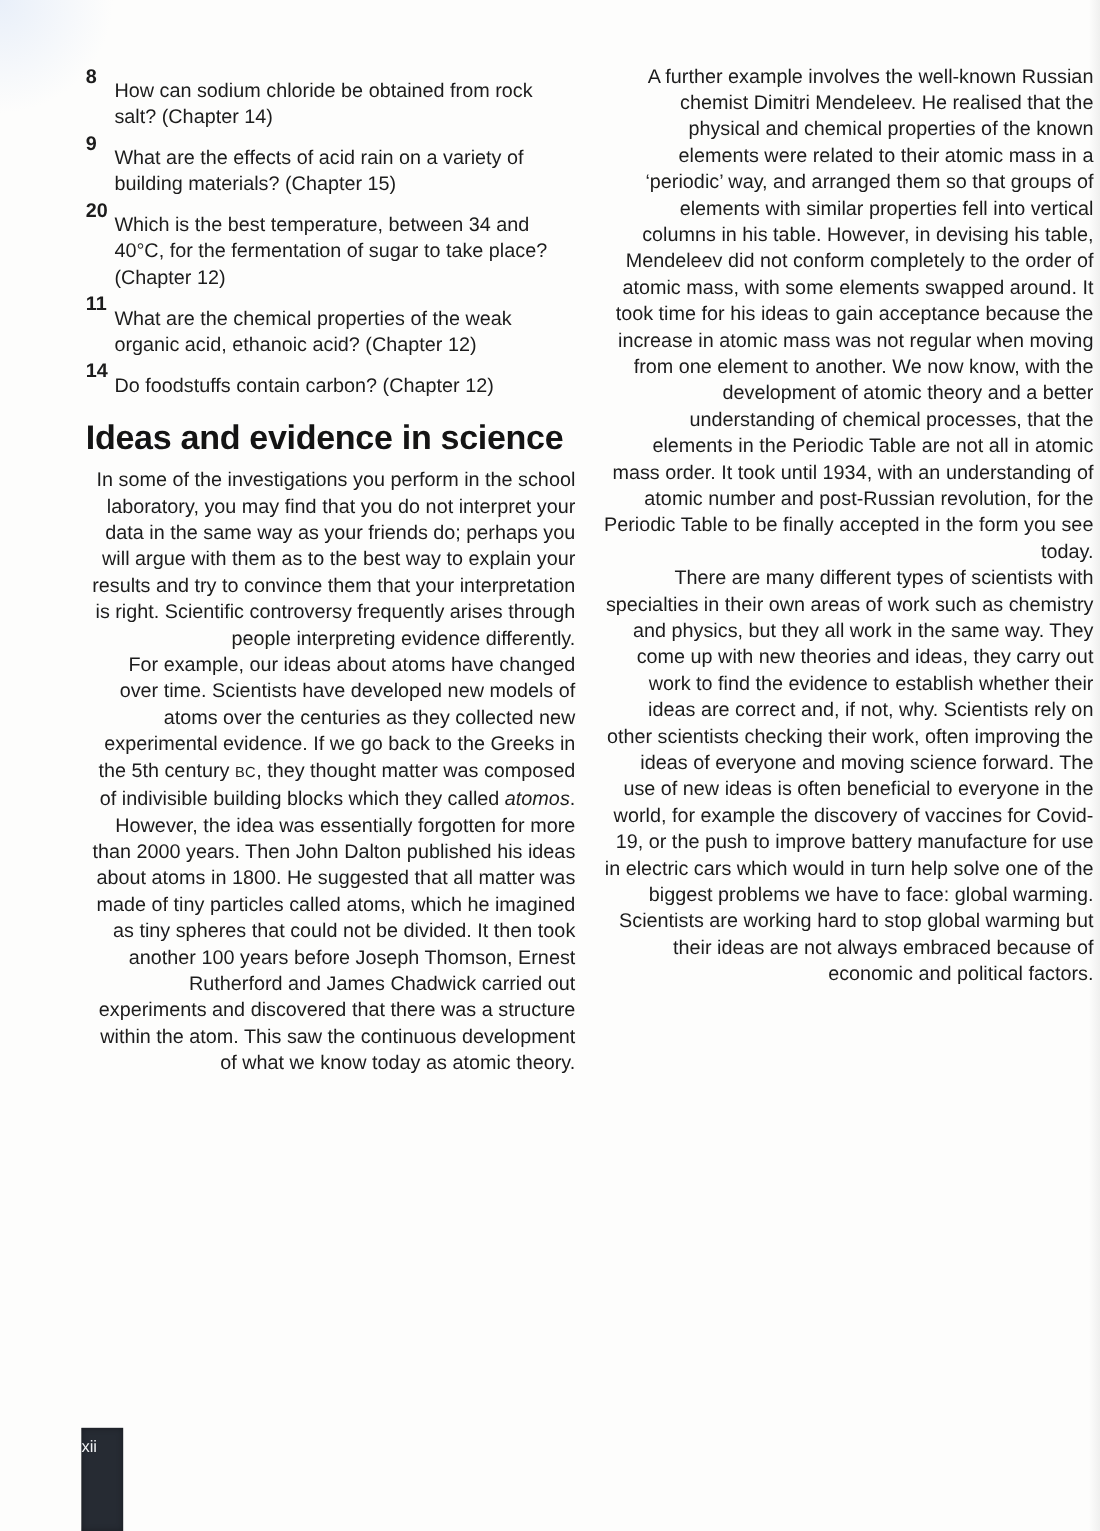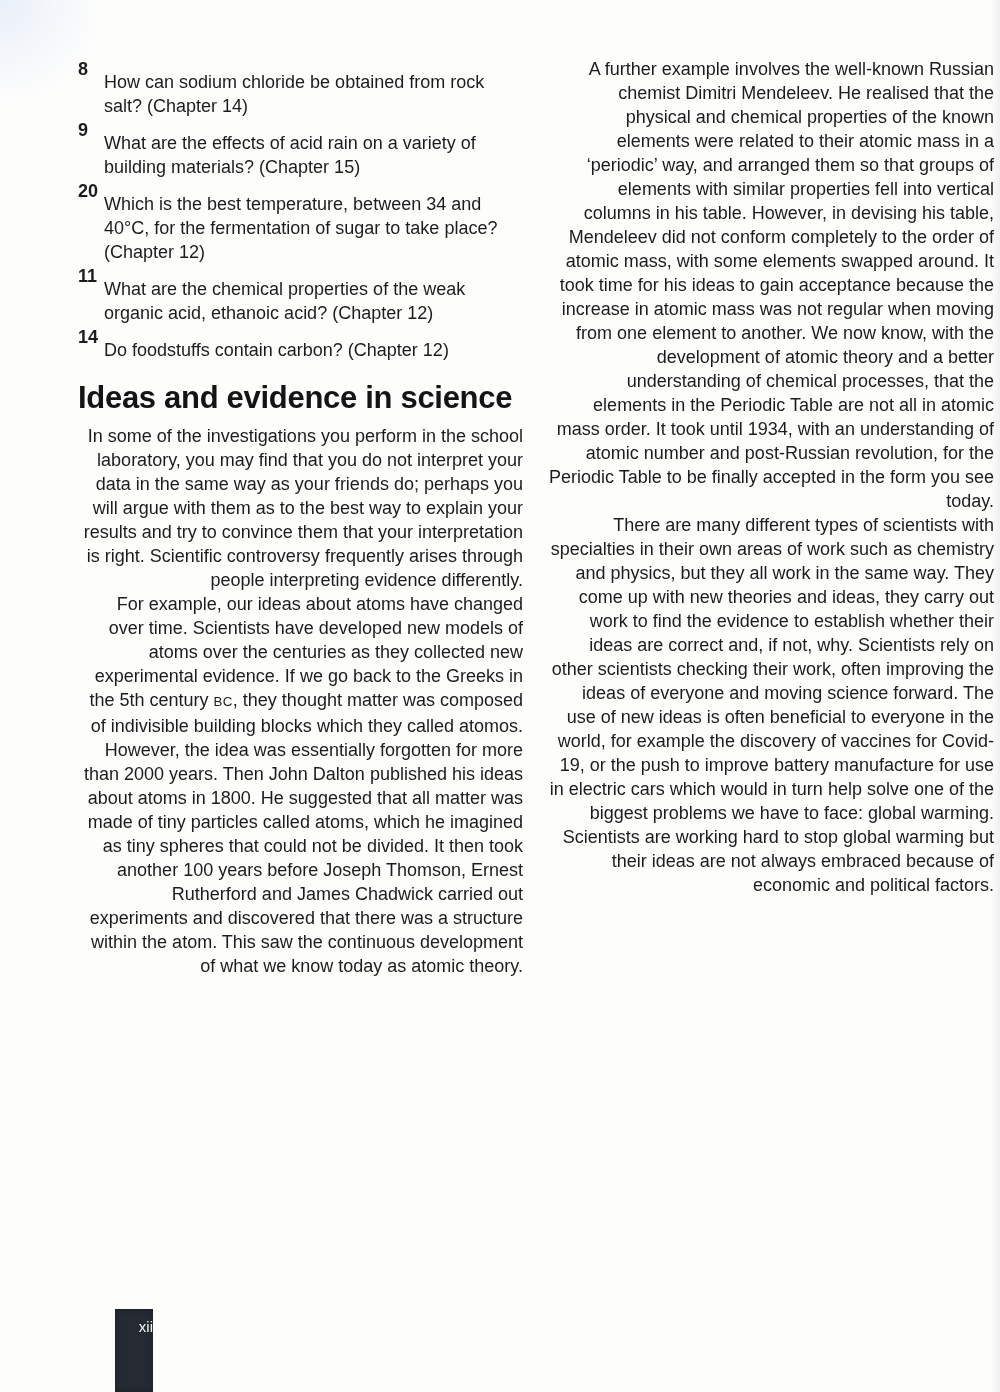--- a/index.html
+++ b/index.html
@@ -42,32 +42,31 @@
     font-weight: 700;
     letter-spacing: -0.3px;
     color: #141414;
     margin: 18px 0 8px 0;
     line-height: 36px;
     white-space: nowrap;
   }
   p.body-text { text-align: right; }
   p.indent { text-indent: 26px; }
   .smallcaps { font-size: 0.74em; letter-spacing: 0.03em; }
-  .italic { }
+  .italic { font-style: italic; }
   .footer-tab {
     position: absolute;
     left: 74px;
     bottom: 0;
     width: 38px;
-    height: 83px;
+    height: 94px;
     background: #262b33;
     box-shadow: inset 0 0 6px rgba(0,0,0,0.35);
-    text-align: right;
+    text-align: left;
     padding-top: 9px;
-    margin-left: 41px;
   }
   .footer-tab span {
     color: #f2f3f5;
     font-size: 15px;
     line-height: 18px;
   }
 </style>
 </head>
 <body>
 

